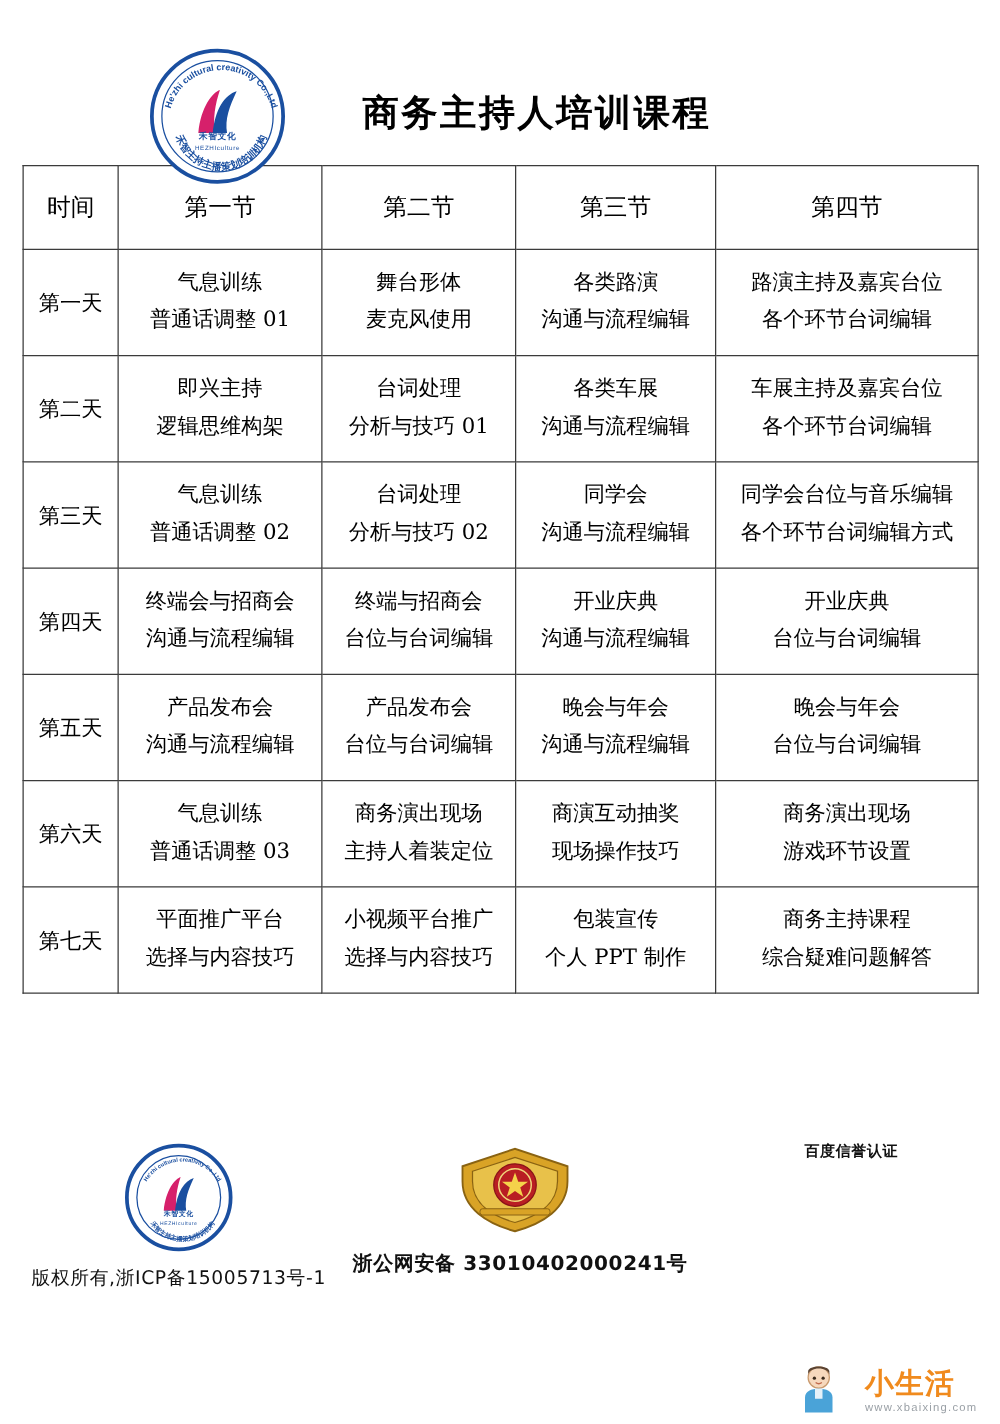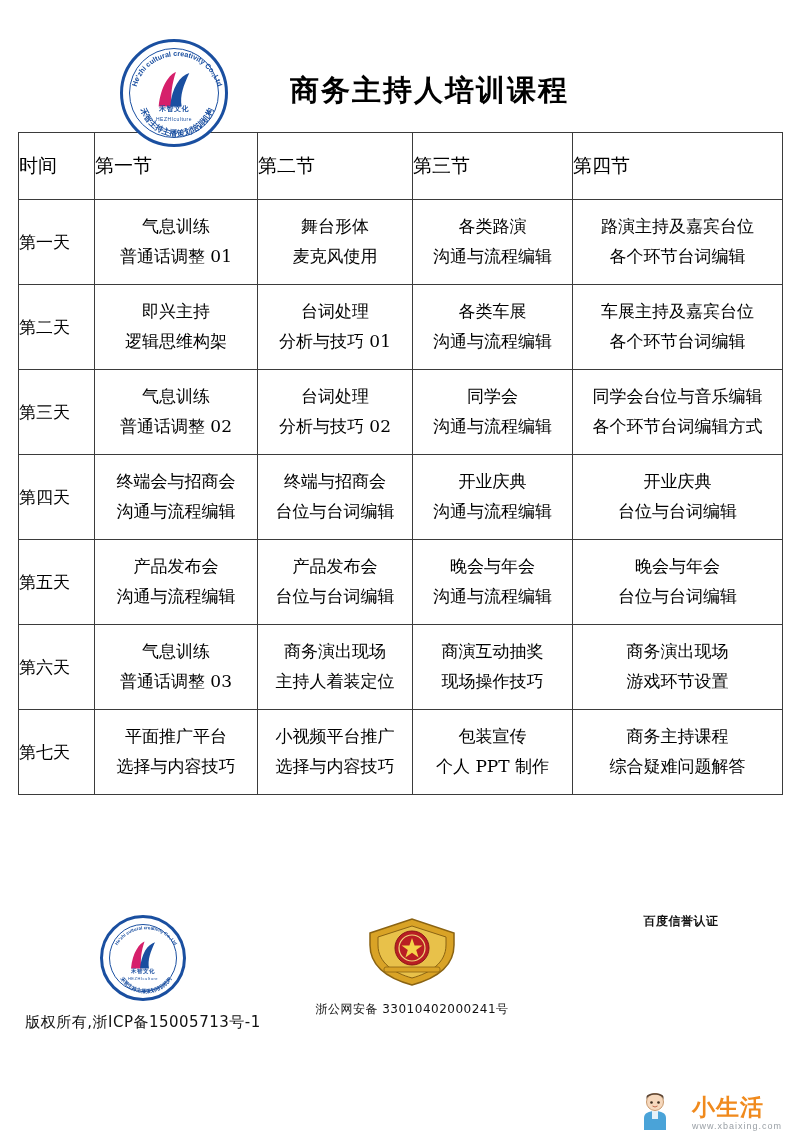--- a/index.html
+++ b/index.html
@@ -106,21 +106,21 @@
     margin: 22px 18px 0 18px;
   }
   table.schedule {
     width: 764px;
     border-collapse: collapse;
     table-layout: fixed;
     font-family: "DejaVu Serif", serif;
   }
   table.schedule td, table.schedule th {
     border: 1px solid #3b3b3b;
-    text-align: left;
+    text-align: center;
     vertical-align: middle;
     font-size: 17px;
     color: #000;
     font-weight: normal;
     padding: 0;
   }
   table.schedule thead th {
     height: 66px;
     font-size: 19px;
   }
@@ -166,21 +166,21 @@
   .badge-1 .seal { margin: 0 auto 12px auto; width: 86px; height: 86px; }
   .badge-1 .seal .swoosh { width: 36px; height: 36px; }
   .badge-1 .seal .seal-sub { bottom: 23px; font-size: 5.5px; }
   .badge-1 .seal .seal-sub2 { bottom: 17px; font-size: 4px; }
   .badge-1 .arc-text { width: 86px; height: 86px; }
   .badge-1 .arc-text text { font-size: 6.4px; }
   .badge-1 .arc-text .en { font-size: 5.7px; }
 
   .badge-2 { left: 282px; top: 10px; width: 260px; }
   .badge-2 .emblem { margin: 0 auto 14px auto; }
-  .badge-2 .badge-caption { font-weight: normal; font-size: 12px; }
+  .badge-2 .badge-caption { font-weight: bold; font-size: 16px; }
 
   .badge-3 { left: 576px; top: 8px; width: 210px; }
   .badge-3 .badge-caption { font-weight: bold; font-size: 12px; color: #111; }
 
   
   .emblem {
     width: 96px;
     height: 72px;
     position: relative;
   }

